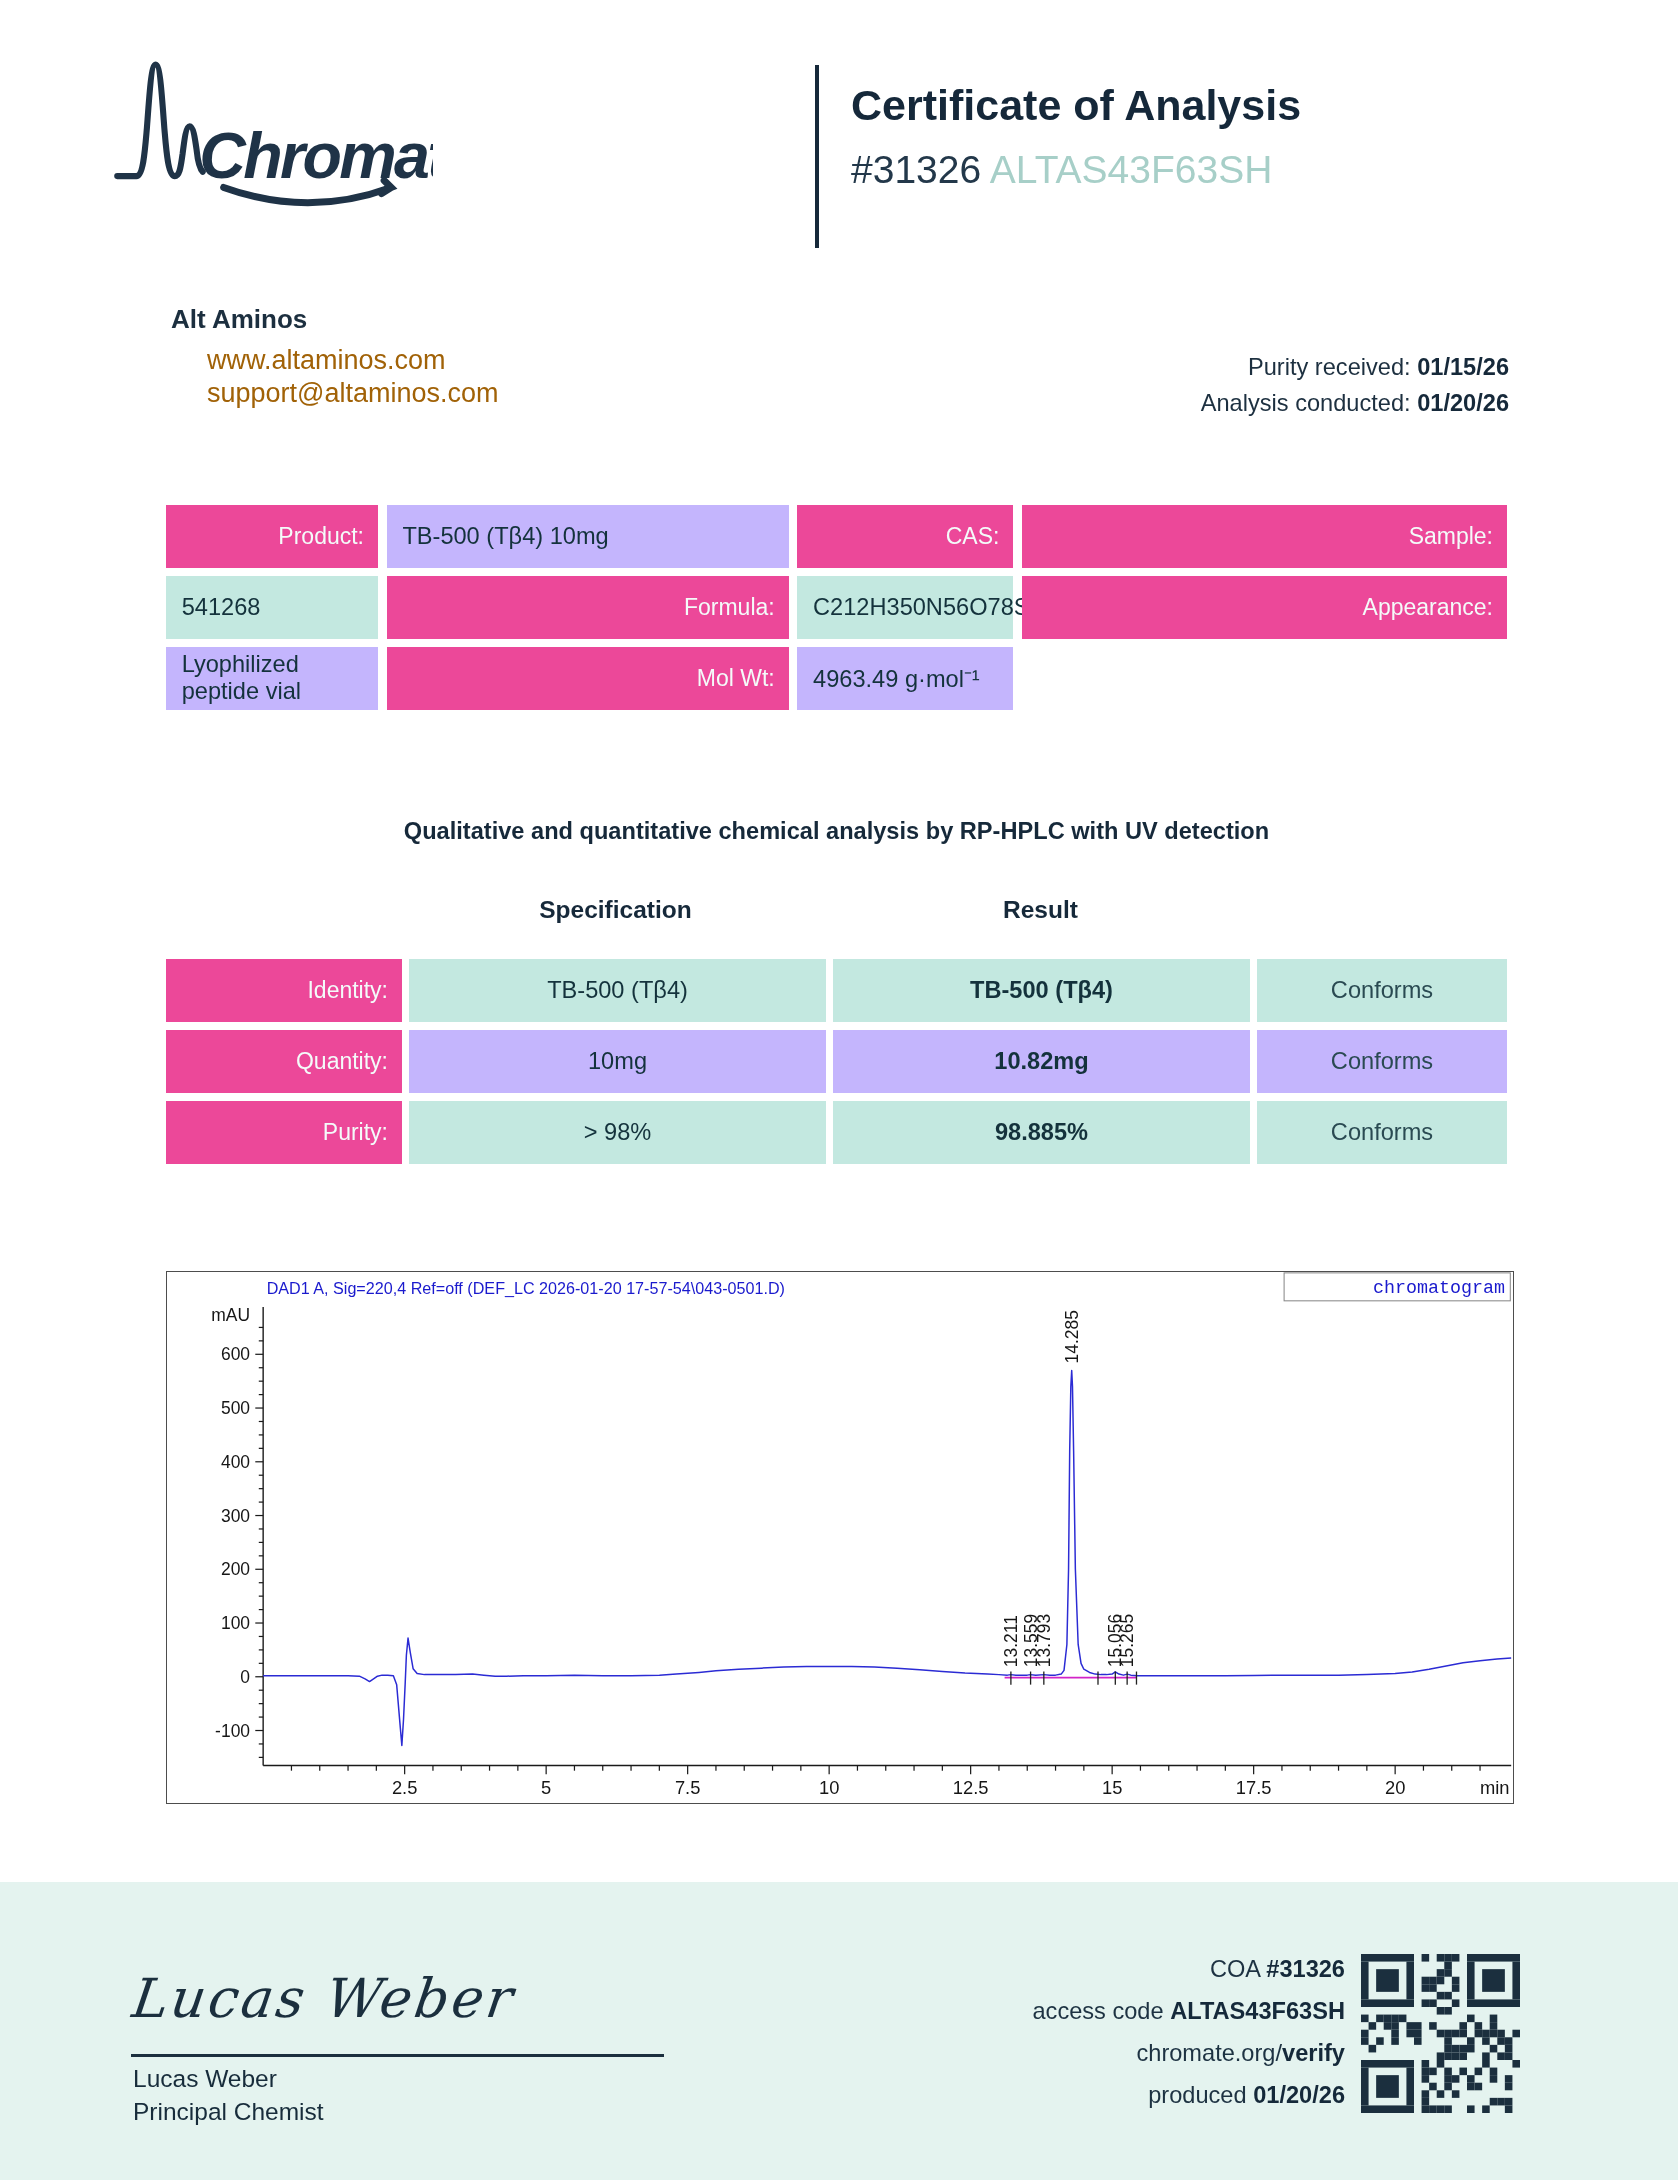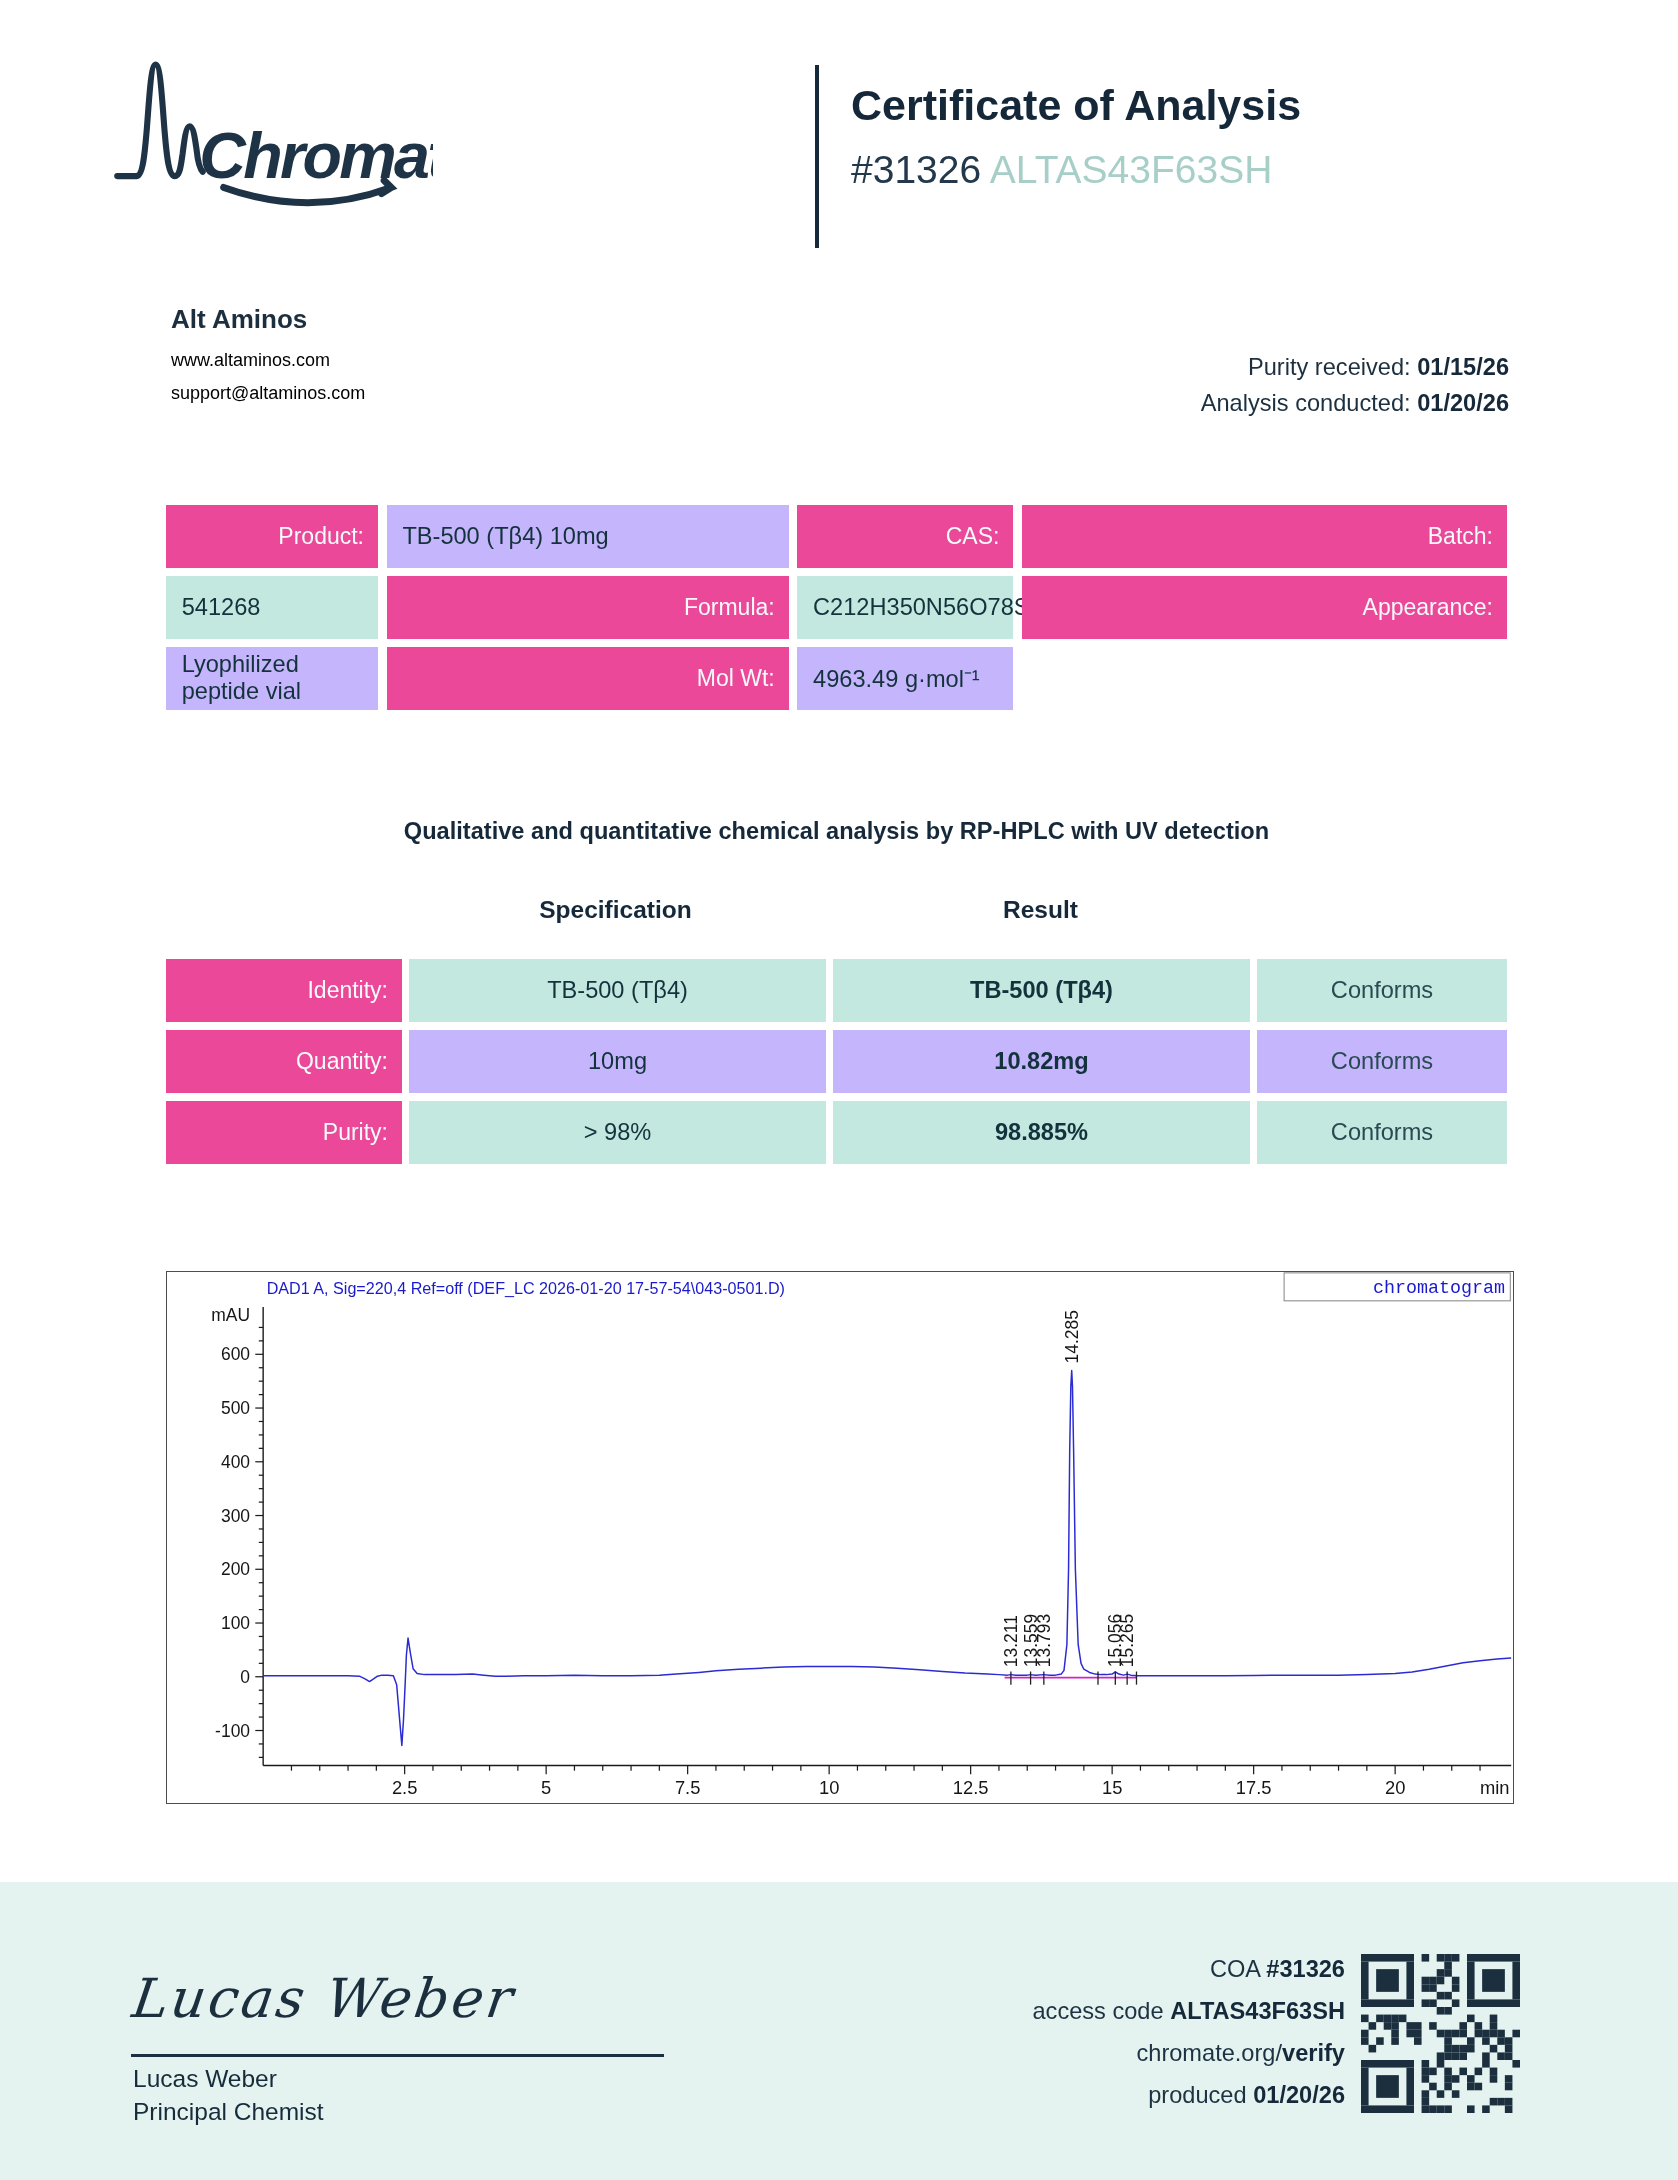--- a/index.html
+++ b/index.html
@@ -11,21 +11,21 @@
   #header-divider{left:815px;top:65px;width:4.4px;height:183px;background:#16293a;}
   #title-block{left:851px;top:84px;width:699px;}
   #doc-title{font-size:43px;font-weight:bold;color:#15283a;letter-spacing:0px;line-height:1.0;margin:0;}
   #doc-subtitle{font-size:39px;font-weight:400;margin-top:21px;}
   #coa-number{color:#23384a;}
   #access-code{color:#a7cfc8;}
 
   
   #client-block{left:171px;top:304px;}
   #client-name{font-size:26px;font-weight:bold;margin:0 0 8.7px 0;}
-  .client-line{font-size:18px;line-height:33px;color:#000000;}
+  .client-line{font-size:27px;line-height:33px;color:#a16207;margin-left:36px;}
   #dates-block{right:170px;top:349px;text-align:right;font-size:23.6px;line-height:36px;color:#1d3040;}
   #dates-block b{color:#16293a;}
 
   
   #product-grid{left:166px;top:505px;width:1341px;display:grid;
     grid-template-columns:212px 402px 216px auto;
     grid-auto-rows:63px;gap:7.9px 8.7px;}
   .lbl{background:#ec4899;color:#f4fbfa;display:flex;align-items:center;justify-content:flex-end;
        padding-right:14px;font-size:23px;}
   .val{display:flex;align-items:center;padding-left:15.7px;font-size:23.6px;color:#14323c;}
@@ -87,21 +87,21 @@
 <div id="dates-block" class="abs">
   <div><span>Purity received: </span><b>01/15/26</b></div>
   <div><span>Analysis conducted: </span><b>01/20/26</b></div>
 </div>
 
 <div id="product-grid" class="abs">
   <div class="lbl">Product:</div>
   <div class="val shade-a">TB-500 (Tβ4) 10mg</div>
   <div class="lbl">CAS:</div>
 
-  <div class="lbl">Batch:</div>
+  <div class="lbl">Sample:</div>
   <div class="val shade-b">541268</div>
   <div class="lbl">Formula:</div>
   <div class="val shade-b">C212H350N56O78S</div>
 
   <div class="lbl">Appearance:</div>
   <div class="val shade-a">Lyophilized peptide vial</div>
   <div class="lbl">Mol Wt:</div>
   <div class="val shade-a">4963.49 g·mol⁻¹</div>
 </div>
 

